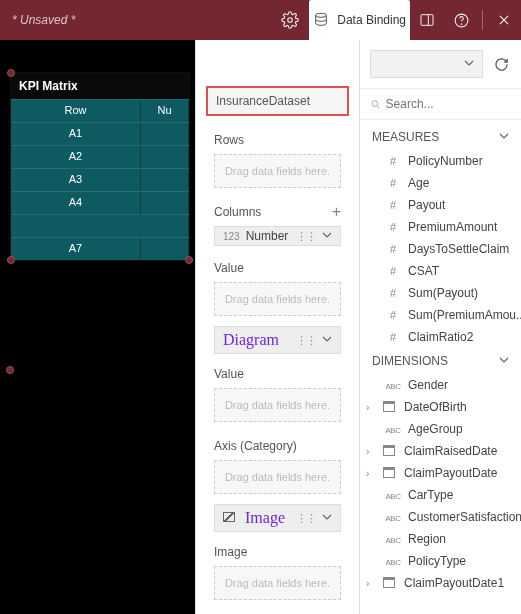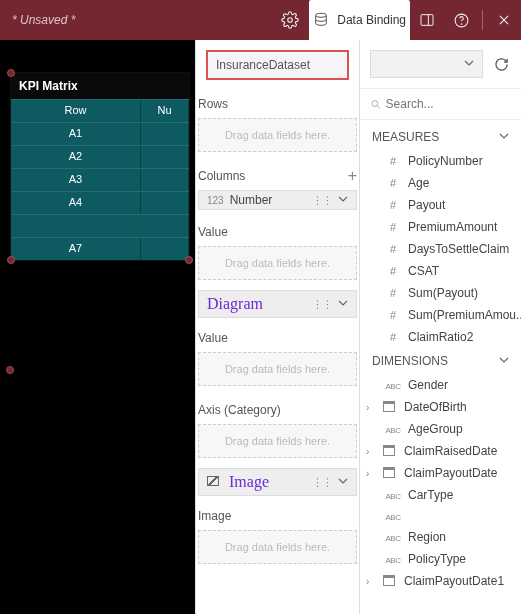--- a/index.html
+++ b/index.html
@@ -24,22 +24,22 @@
   .kpi-cell { background: #0d5a61; color: #fff; font-size: 11px; text-align: center; padding: 4px 0; border-right: 1px solid #083f44; }
   .col-row { width: 130px; }
   .col-num { flex: 1; }
   .handle { position: absolute; width: 8px; height: 8px; background: #742730; border: 1px solid #a14a53; border-radius: 50%; }
   .h-tl { left: -4px; top: -4px; }
   .h-bl { left: -4px; bottom: -4px; }
   .h-br { right: -4px; bottom: -4px; }
   .h-wbl { left: 6px; top: 326px; }
   .mid-panel { width: 165px; border-left: 1px solid #ddd; border-right: 1px solid #ddd; display: flex; flex-direction: column; background: #fff; }
   .dataset-row { padding: 10px; }
-  .dataset-box { border: 2px solid #d9534f; height: 30px; display: flex; align-items: center; padding: 4px 8px; color: #555; font-size: 12px; background: #f5f5f5; }
-  .m-section { padding: 0 2px; }
+  .dataset-box { border: 2px solid #d9534f; height: 30px; display: flex; align-items: center; padding: 4px 8px; color: #555; font-size: 12px; background: #f5f5f5; margin-top: 36px; }
+  .m-section { padding: 0 18px; }
   .m-label-row { display: flex; justify-content: space-between; align-items: center; height: 28px; color: #555; font-size: 12px; }
   .dropzone { border: 1px dashed #ccc; background: #f7f7f7; color: #bbb; font-size: 11px; text-align: center; padding: 10px 4px; margin-bottom: 10px; }
   .field-chip { background: #eee; border: 1px solid #ddd; height: 20px; display: flex; align-items: center; padding: 0 8px; margin-bottom: 8px; position: relative; }
   .field-chip .ft { color: #888; font-size: 10px; margin-right: 6px; }
   .field-chip .lbl { flex: 1; color: #444; font-size: 12px; }
   .field-chip .dots { color: #888; font-size: 11px; margin-right: 6px; letter-spacing: -1px; }
   .field-chip .chev { color: #666; }
   .section-hdr { background: #eee; border: 1px solid #ddd; height: 28px; display: flex; align-items: center; padding: 0 8px; margin-top: 6px; margin-bottom: 6px; }
   .section-hdr .si { width: 16px; margin-right: 6px; color: #666; }
   .section-hdr .lbl { flex: 1; color: #6d28d9; font-size: 16px; font-family: Liberation Serif, serif; }
@@ -306,20 +306,21 @@
               <span class="exp">›</span>
               <span class="icon"><span class="cal-icon"></span></span>
               <span>ClaimPayoutDate</span>
             </div>
             <div class="field-row">
               <span class="icon abc"></span>
               <span>CarType</span>
             </div>
             <div class="field-row">
               <span class="icon abc"></span>
+              <span>CustomerSatisfaction</span>
             </div>
             <div class="field-row">
               <span class="icon abc"></span>
               <span>Region</span>
             </div>
             <div class="field-row">
               <span class="icon abc"></span>
               <span>PolicyType</span>
             </div>
             <div class="field-row with-exp">

